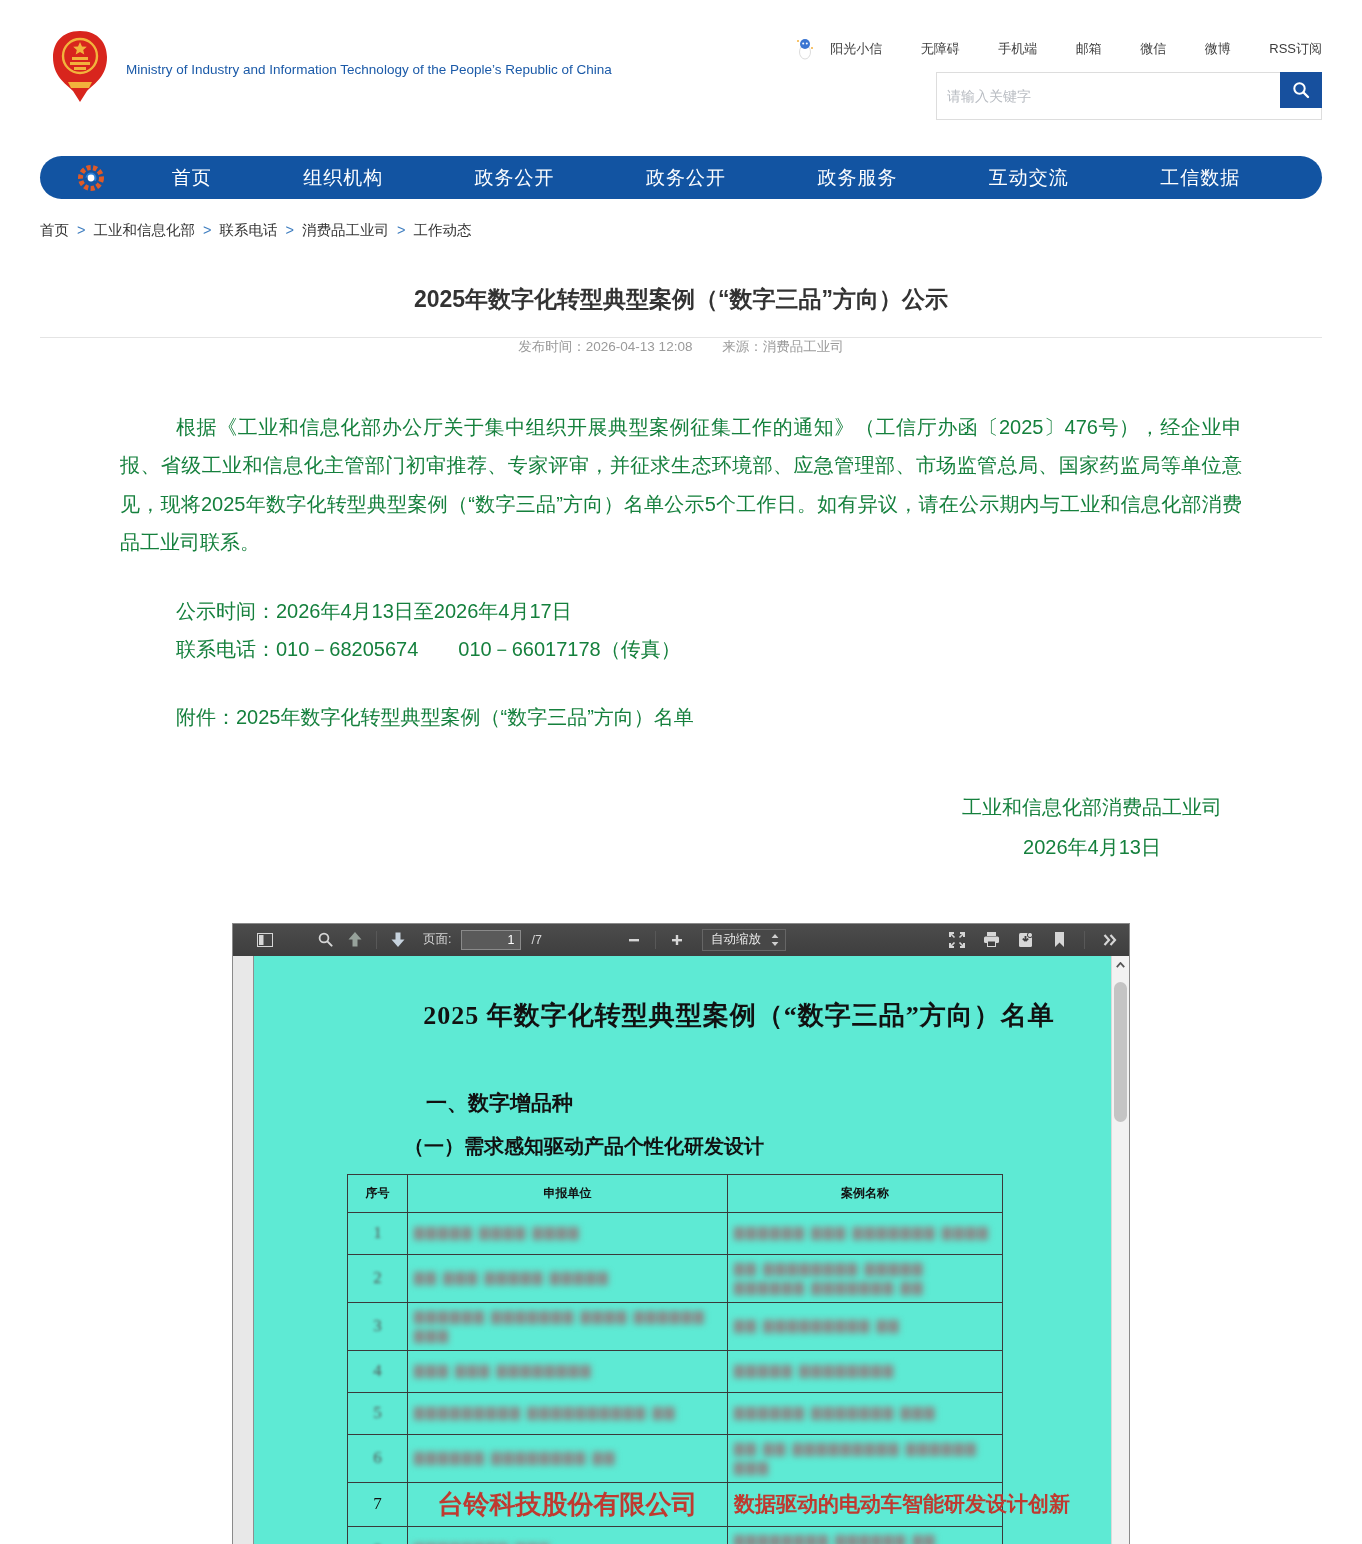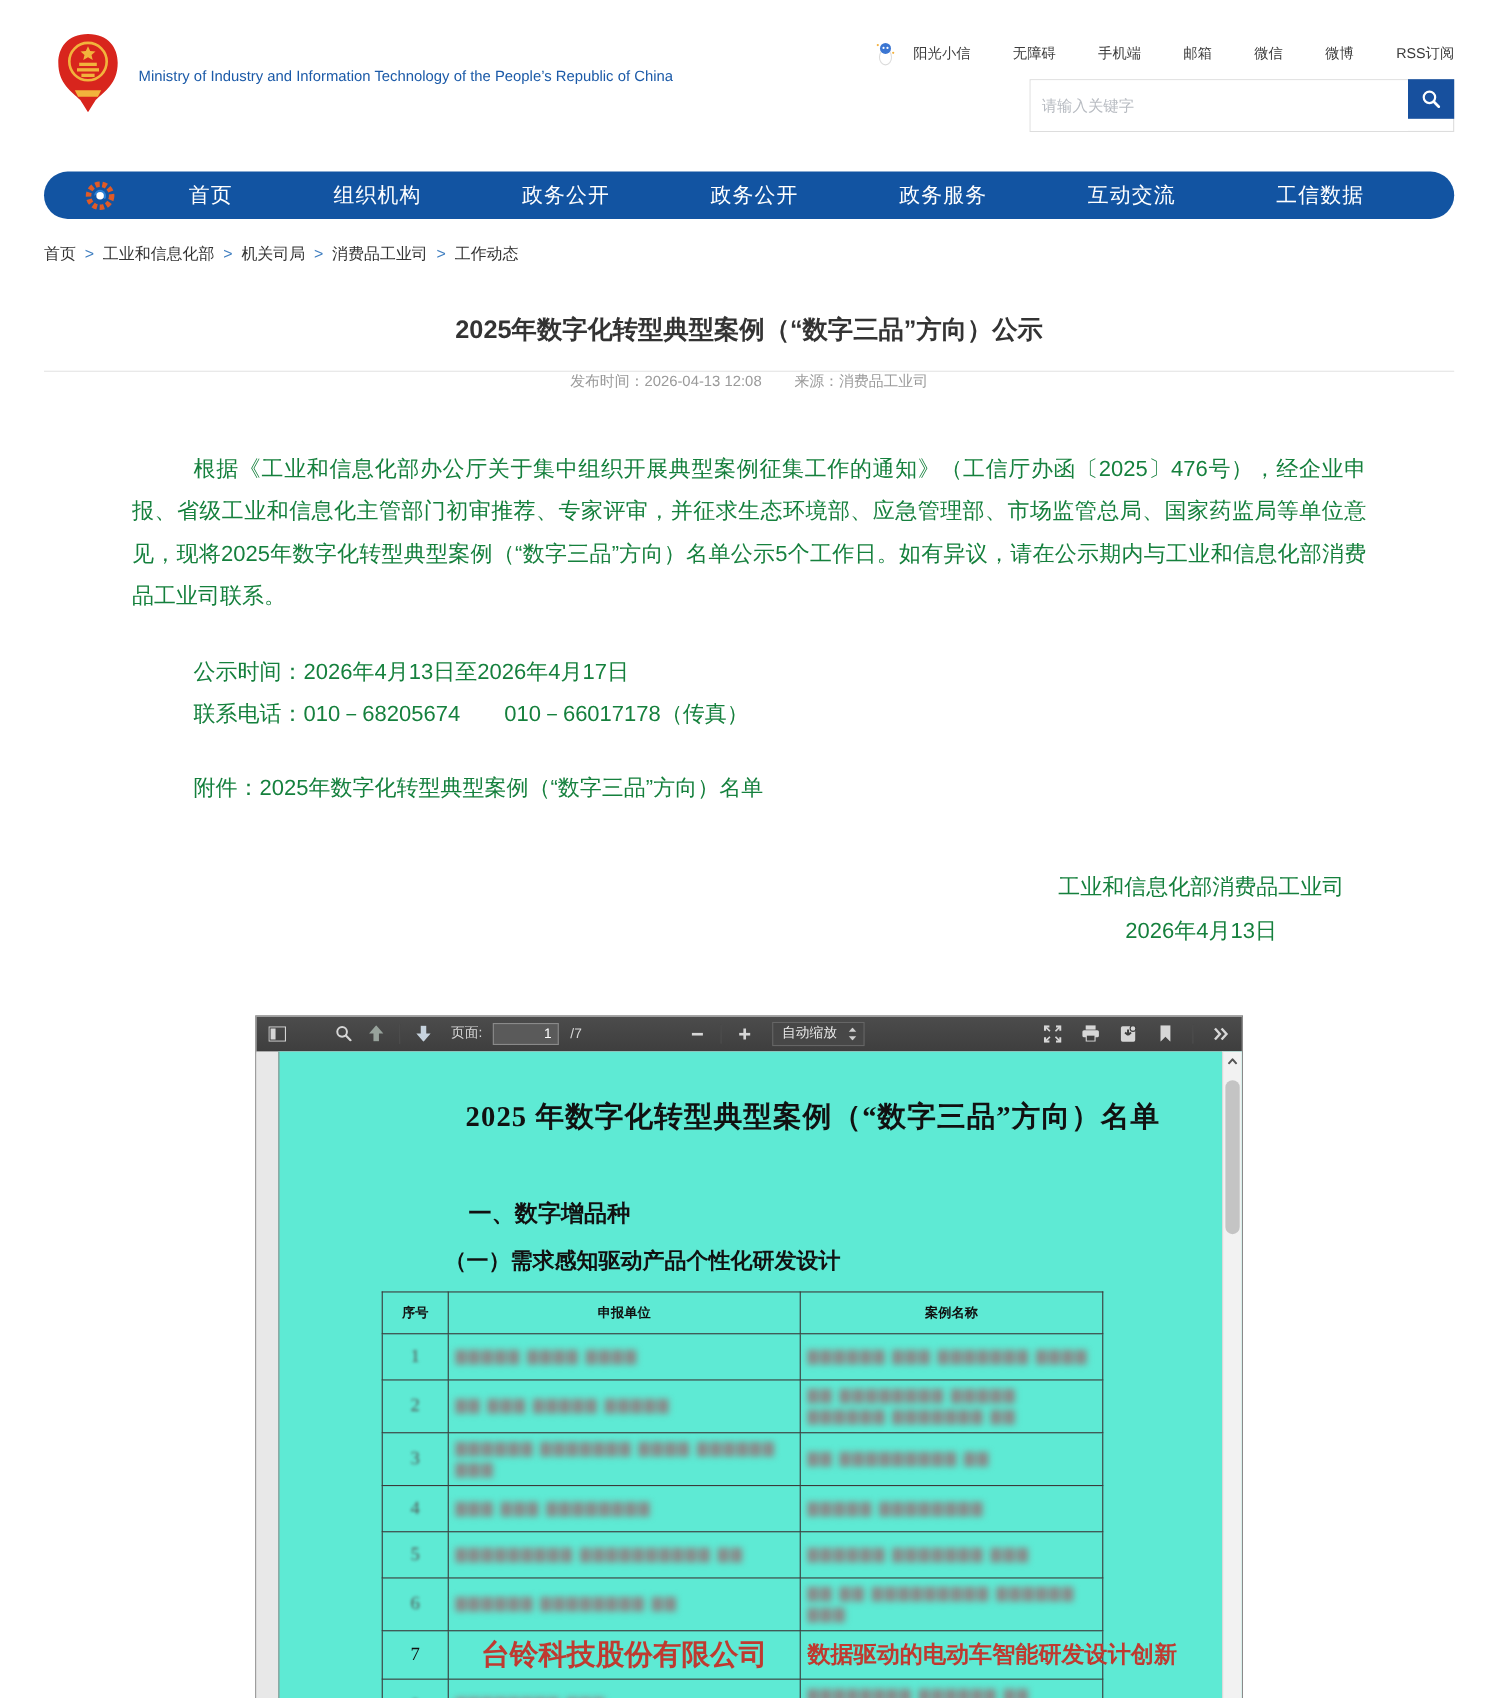--- a/index.html
+++ b/index.html
@@ -46,21 +46,21 @@
   .line{margin:0;text-indent:2.8em;}
   .line.first-line{margin-top:30px;}
   .line.attach{margin-top:30px;}
   .signature-block{margin-top:50px;display:flex;justify-content:flex-end;}
   .signature-inner{text-align:center;margin-right:20px;line-height:2.0;}
 
   
   .pdf-wrapper{margin:56px 0 0 232px;width:898px;height:696px;border:1px solid #8a8a8a;
     background:#e8e8e8;overflow:hidden;position:relative;}
   .pdf-toolbar{height:32px;background:linear-gradient(#4c4c4c,#3e3e3e);display:flex;align-items:center;
-    padding:0 6px;color:#d6d6d6;position:relative;box-shadow:0 1px 2px rgba(0,0,0,.4);}
+    padding:0 19px;color:#d6d6d6;position:relative;box-shadow:0 1px 2px rgba(0,0,0,.4);}
   .tb-btn{width:26px;height:24px;border:none;background:transparent;display:flex;align-items:center;
     justify-content:center;cursor:pointer;color:#d6d6d6;padding:0;}
   .tb-sep{width:1px;height:18px;background:#2c2c2c;border-right:1px solid #585858;margin:0 4px;}
   .tb-left{display:flex;align-items:center;gap:4px;}
   .tb-left .gap{width:26px;}
   .page-label{font-size:12.5px;margin:0 6px 0 8px;}
   .page-input{width:60px;height:20px;background:#5a5a5a;border:1px solid #8a8a8a;color:#fff;
     font-size:12.5px;text-align:right;padding:0 6px;outline:none;}
   .page-total{font-size:12.5px;margin-left:6px;}
   .tb-mid{position:absolute;left:388px;display:flex;align-items:center;gap:4px;}
@@ -150,21 +150,21 @@
       <div class="nav-item">首页</div>
       <div class="nav-item">组织机构</div>
       <div class="nav-item">政务公开</div>
       <div class="nav-item">政务公开</div>
       <div class="nav-item">政务服务</div>
       <div class="nav-item">互动交流</div>
       <div class="nav-item">工信数据</div>
     </div>
 </nav>
 
-<div class="breadcrumb" id="breadcrumb-slot"><span class="crumb">首页</span><span class="sep">&gt;</span><span class="crumb">工业和信息化部</span><span class="sep">&gt;</span><span class="crumb">机关司局</span><span class="sep">&gt;</span><span class="crumb">消费品工业司</span><span class="sep">&gt;</span><span class="crumb">工作动态</span></div>
+<div class="breadcrumb" id="breadcrumb-slot"><span class="crumb">首页</span><span class="sep">&gt;</span><span class="crumb">工业和信息化部</span><span class="sep">&gt;</span><span class="crumb">联系电话</span><span class="sep">&gt;</span><span class="crumb">消费品工业司</span><span class="sep">&gt;</span><span class="crumb">工作动态</span></div>
 
 <main class="article">
   <h1 class="article-title">2025年数字化转型典型案例（“数字三品”方向）公示</h1>
   <div class="title-divider"></div>
   <div class="article-meta">
     <span class="meta-pub">发布时间：2026-04-13 12:08</span>
     <span class="meta-src">来源：消费品工业司</span>
   </div>
 
   <div class="article-content">

